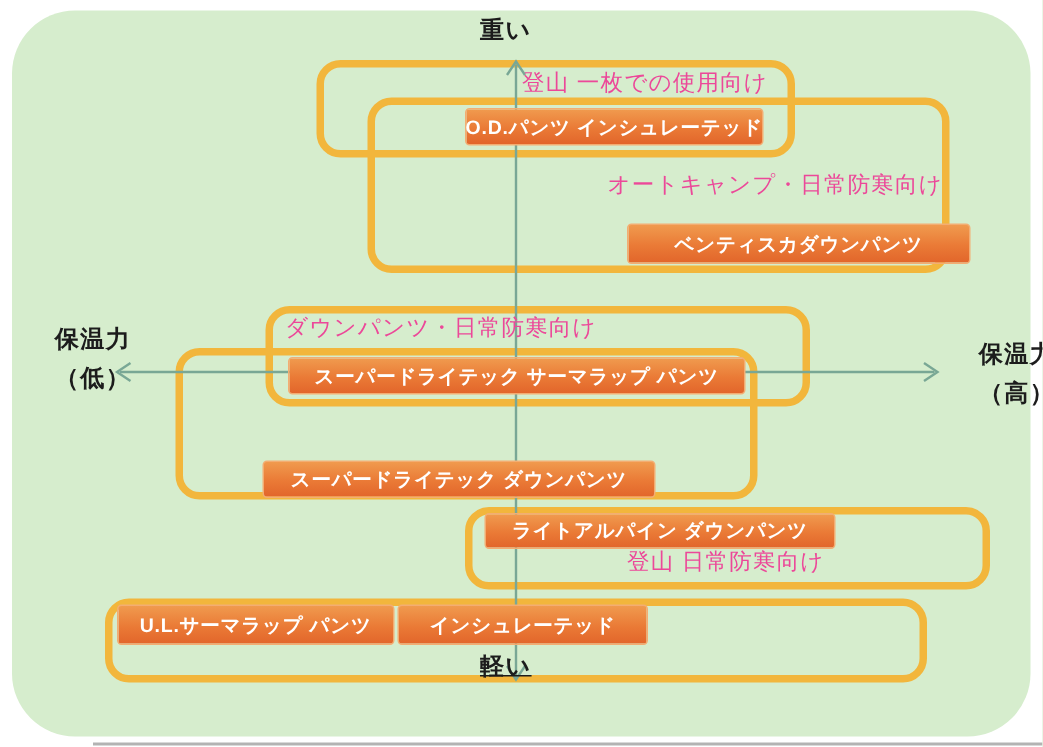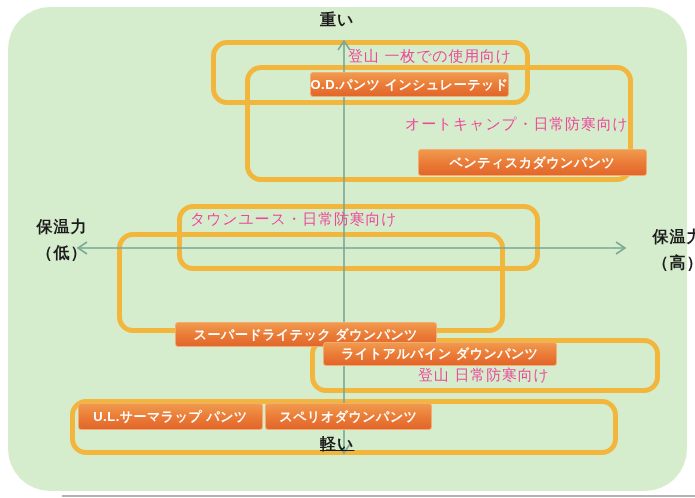--- a/index.html
+++ b/index.html
@@ -53,21 +53,21 @@
   .btn {
     position:absolute; z-index:4; box-sizing:border-box;
     background:linear-gradient(180deg,#f09a4e 0%, #ea7a36 55%, #e2662b 100%);
     border:1px solid #f3ad72; border-radius:3px;
     color:#ffffff; font-weight:700; font-size:13px; letter-spacing:0.5px;
     display:flex; align-items:center; justify-content:center; white-space:nowrap;
   }
   #btn-od        { left:262px; top:72px;  width:199px; height:25px;margin-left:48px; }
   #btn-ventisca  { left:418px; top:149px; width:229px; height:27px; }
   #btn-sdt-therma{ left:192px; top:238px; width:305px; height:25px; }
-  #btn-sdt-down  { left:175px; top:322px; width:262px; height:25px; }
+  #btn-sdt-down  { left:175px; top:307px; width:262px; height:25px; }
   #btn-lightalp  { left:323px; top:342px; width:234px; height:24px; }
   #btn-ul-therma { left:78px;  top:403px; width:185px; height:27px; }
   #btn-superior  { left:265px; top:403px; width:167px; height:27px; }
 
   .bottom-line {
     position:absolute; left:62px; top:495px; width:633px; height:2px;
     background:#b3b3b3; z-index:1;
   }
 </style>
 </head>
@@ -101,26 +101,27 @@
     <div>保温力</div>
     <div>（低）</div>
   </div>
   <div class="axis-label axis-label-2l" id="label-high">
     <div>保温力</div>
     <div>（高）</div>
   </div>
 
   <div class="red-label" id="use-single-use">登山 一枚での使用向け</div>
   <div class="red-label" id="use-autocamp">オートキャンプ・日常防寒向け</div>
-  <div class="red-label" id="use-town">タウンユース・日常防寒向け</div>
+  <div class="red-label" id="use-town">ダウンパンツ・日常防寒向け</div>
   <div class="red-label" id="use-indoor">登山 日常防寒向け</div>
   <div class="red-label" id="use-mid-indoor">
   </div>
 
   <div class="btn" id="btn-od">O.D.パンツ インシュレーテッド</div>
   <div class="btn" id="btn-ventisca">ベンティスカダウンパンツ</div>
+  <div class="btn" id="btn-sdt-therma">スーパードライテック サーマラップ パンツ</div>
   <div class="btn" id="btn-sdt-down">スーパードライテック ダウンパンツ</div>
   <div class="btn" id="btn-lightalp">ライトアルパイン ダウンパンツ</div>
   <div class="btn" id="btn-ul-therma">U.L.サーマラップ パンツ</div>
-  <div class="btn" id="btn-superior">スペリオダウンパンツ</div>
+  <div class="btn" id="btn-superior">インシュレーテッド</div>
 
   <div class="bottom-line"></div>
 </div>
 
 </body></html>

